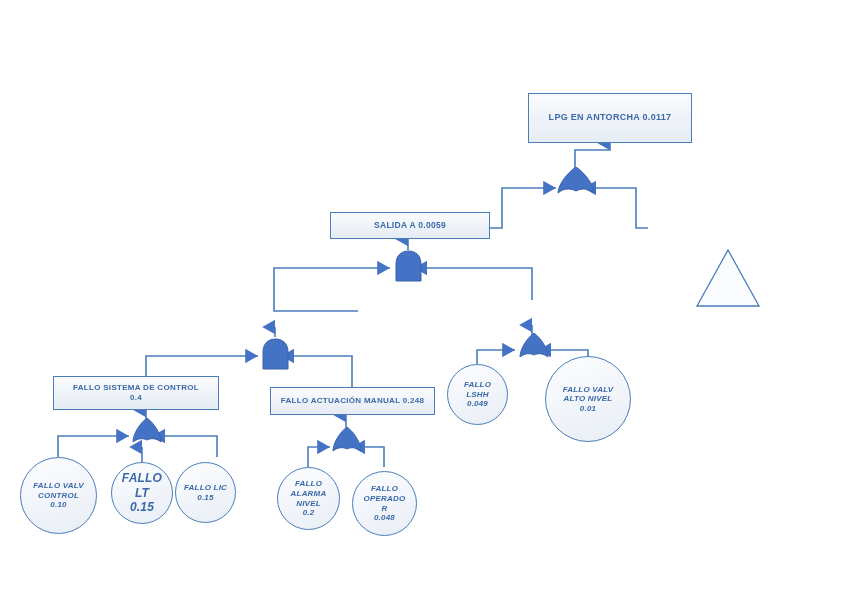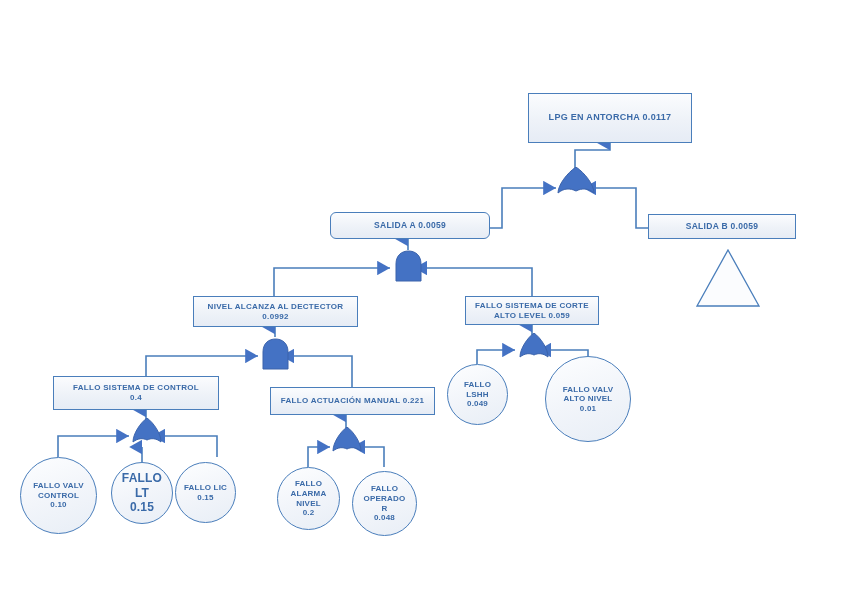--- a/index.html
+++ b/index.html
@@ -49,20 +49,21 @@
     color: #3a6aa8;
     font-weight: bold;
     display: flex;
     align-items: center;
     justify-content: center;
     text-align: center;
     line-height: 1.2;
     letter-spacing: 0.2px;
     overflow: hidden;
     padding: 3px;
+    font-style: italic;
   }
   .gate {
     position: absolute;
   }
   .transfer-tri {
     position: absolute;
   }
   .lbl { display: block; white-space: pre-line; }
 </style>
 </head>
@@ -146,45 +147,34 @@
   </svg>
 
   <svg class="gate" style="left:331px; top:427px; width:32px; height:28px;" viewBox="0 0 32 28">
     <path d="M16 0 C23 5 30 16 30 24 C25 20 20 20 16 22 C12 20 7 20 2 24 C2 16 9 5 16 0 Z" fill="#4472c4" stroke="#3b63ab" stroke-width="1"></path>
   </svg>
 
   <div class="node-box" style="left:528px; top:93px; width:164px; height:50px; font-size:9px;">
     <span class="lbl">LPG EN ANTORCHA 0.0117</span>
   </div>
 
-  <div class="node-box" style="left:330px; top:212px; width:160px; height:27px; font-size:8.5px;border-radius:6px;">
+  <div class="node-box" style="left:330px; top:212px; width:160px; height:27px; font-size:8.5px;">
     <span class="lbl">SALIDA A 0.0059</span>
   </div>
 
-  <div class="node-box" style="left:648px; top:214px; width:148px; height:25px; font-size:8.5px;">
-    <span class="lbl">SALIDA B 0.0059</span>
-  </div>
-
-  <div class="node-box" style="left:193px; top:296px; width:165px; height:31px; font-size:8px;">
-    <span class="lbl">NIVEL ALCANZA AL DECTECTOR
-0.0992</span>
-  </div>
-
-  <div class="node-box" style="left:465px; top:296px; width:134px; height:29px; font-size:8px;">
-    <span class="lbl">FALLO SISTEMA DE CORTE
-ALTO LEVEL 0.059</span>
-  </div>
+
+
 
   <div class="node-box" style="left:53px; top:376px; width:166px; height:34px; font-size:8px;">
     <span class="lbl">FALLO SISTEMA DE CONTROL
 0.4</span>
   </div>
 
   <div class="node-box" style="left:270px; top:387px; width:165px; height:28px; font-size:8px;">
-    <span class="lbl">FALLO ACTUACIÓN MANUAL 0.221</span>
+    <span class="lbl">FALLO ACTUACIÓN MANUAL 0.248</span>
   </div>
 
   <div class="node-circle" style="left:20px; top:457px; width:77px; height:77px; font-size:8px;">
     <span class="lbl">FALLO VALV
 CONTROL
 0.10</span>
   </div>
 
   <div class="node-circle" style="left:111px; top:462px; width:62px; height:62px; font-size:12px;">
     <span class="lbl">FALLO LT

